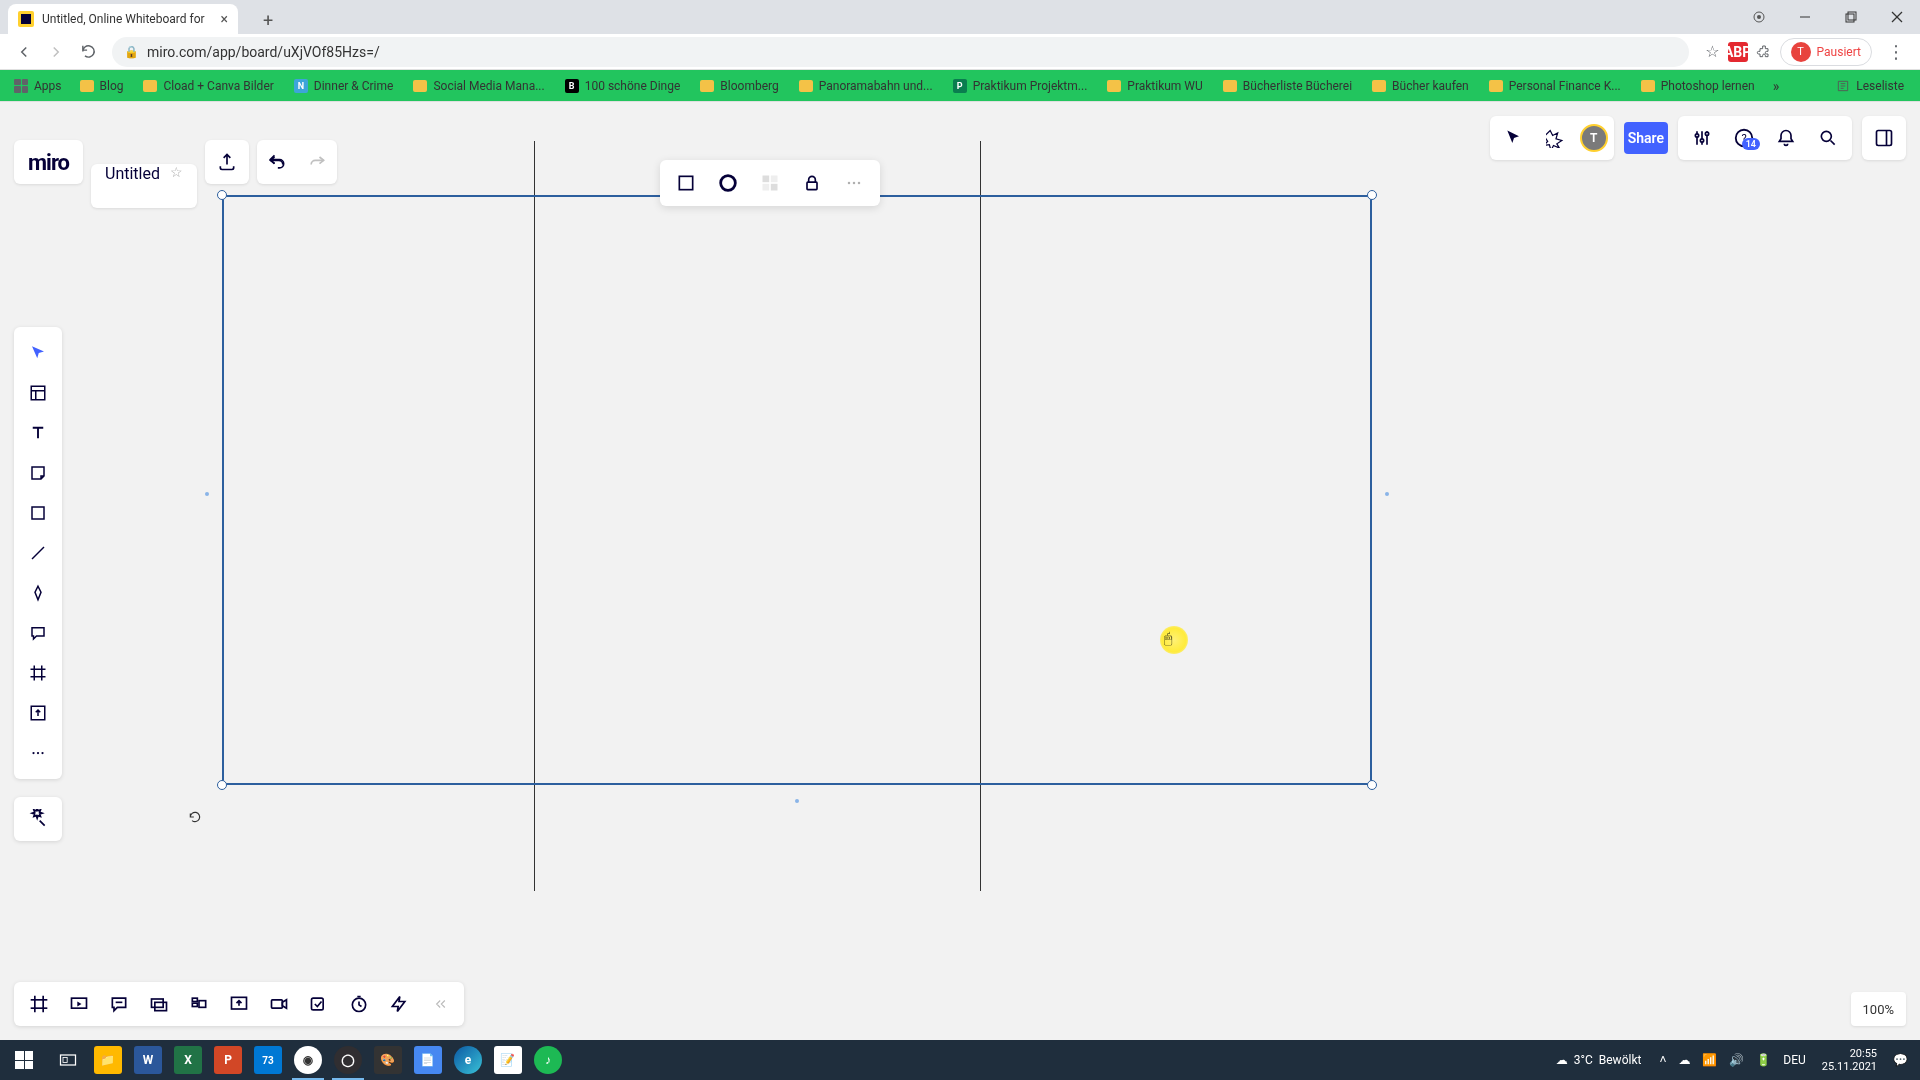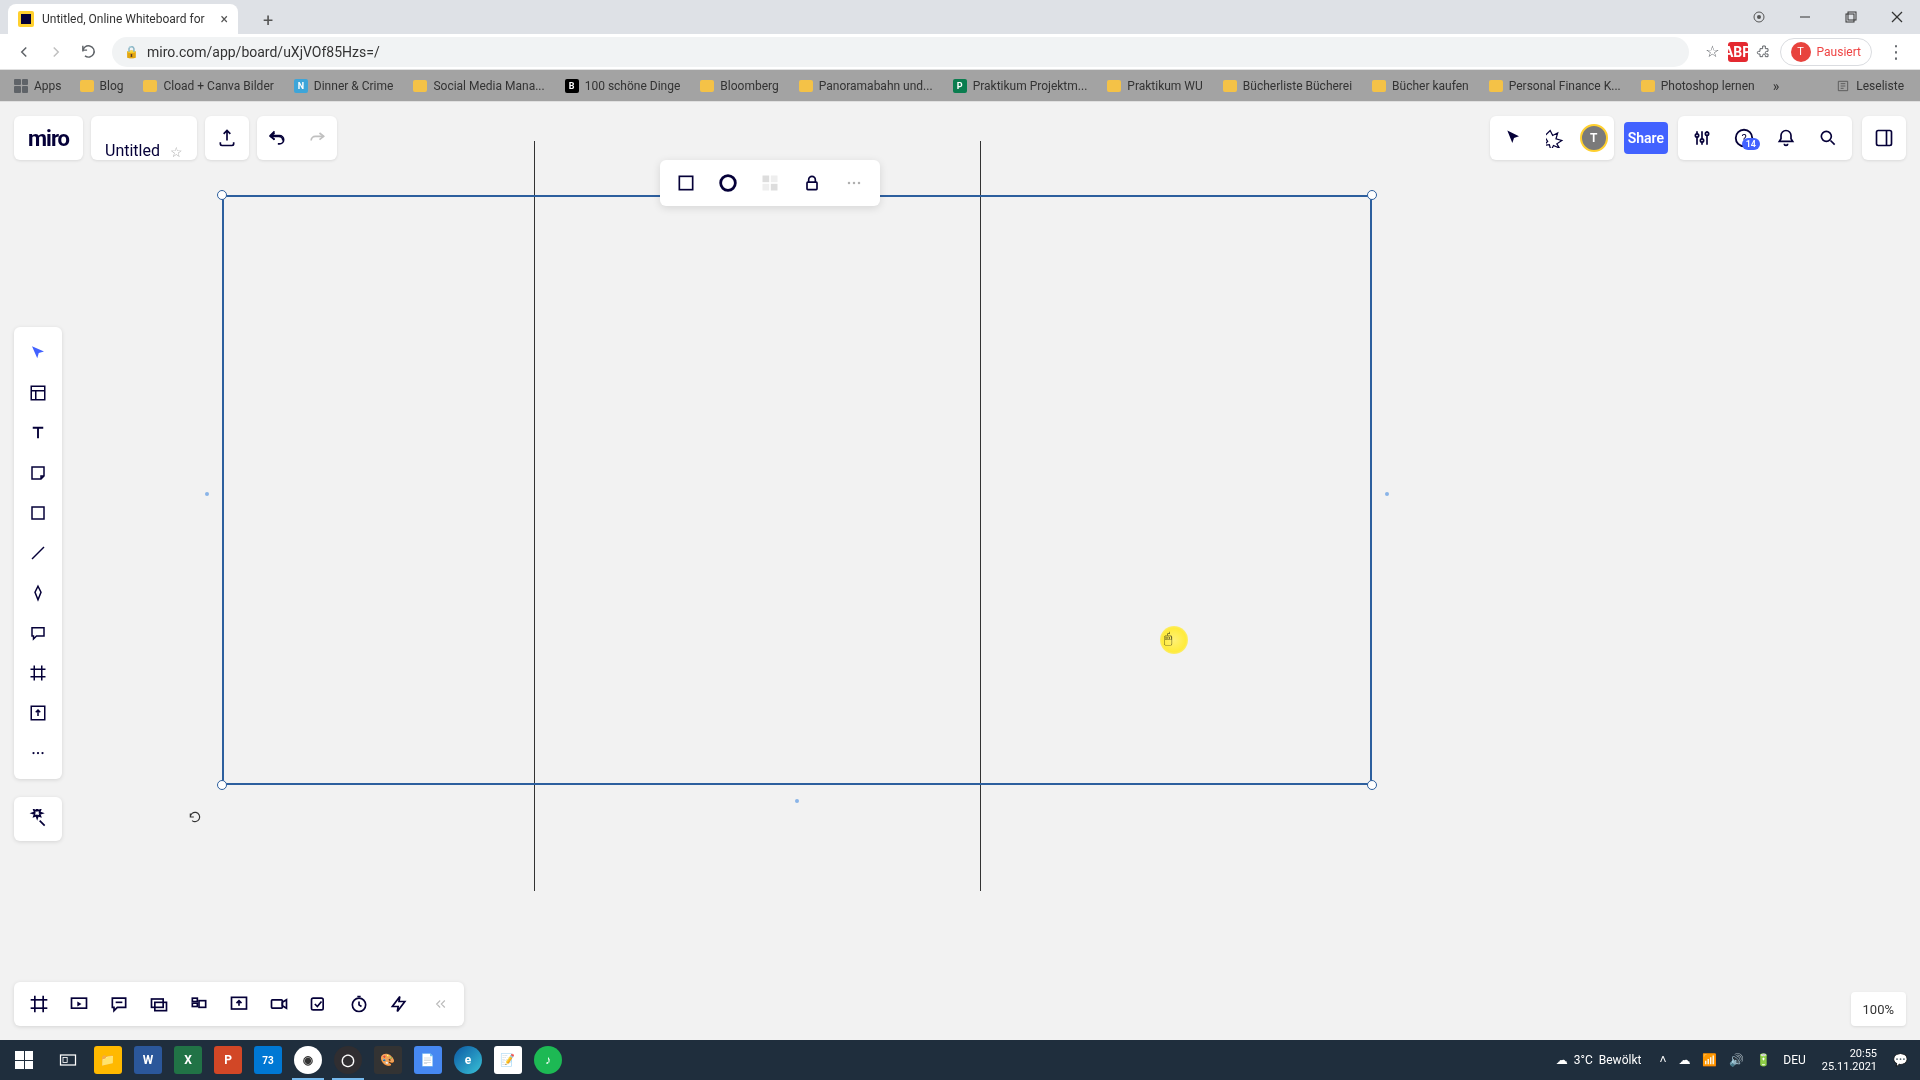--- a/index.html
+++ b/index.html
@@ -23,37 +23,37 @@
 .toolbar-right { display: flex; align-items: center; gap: 8px; margin-left: 8px; }
 .star-btn { color: #5f6368; font-size: 16px; }
 .abp-icon { width: 20px; height: 20px; background: #e42930; border-radius: 3px; color: #fff; font-size: 14px; font-weight: bold; display: flex; align-items: center; justify-content: center; }
 .ext-icon { color: #5f6368; }
 .profile-btn { display: flex; align-items: center; gap: 6px; height: 28px; padding: 0 10px; border: 1px solid #dadce0; border-radius: 14px; }
 .profile-avatar { width: 20px; height: 20px; background: #e8433e; border-radius: 50%; color: #fff; font-size: 11px; display: flex; align-items: center; justify-content: center; }
 .profile-label { font-size: 12px; color: #ef4444; }
 .menu-dots { width: 32px; display: flex; align-items: center; justify-content: center; color: #5f6368; font-size: 18px; }
 
 
-.bookmarks-bar { height: 32px; background: #a3a3a3; display: flex; align-items: center; padding: 0 8px; border-bottom: 1px solid #e0e0e0; gap: 4px; }
+.bookmarks-bar { height: 32px; background: #22c55e; display: flex; align-items: center; padding: 0 8px; border-bottom: 1px solid #e0e0e0; gap: 4px; }
 .bm-apps { display: flex; align-items: center; gap: 6px; font-size: 12px; color: #333; padding: 0 6px; }
 .bm-apps-icon { width: 14px; height: 14px; display: grid; grid-template-columns: 1fr 1fr; gap: 1px; }
 .bm-apps-icon span { background: #5f6368; border-radius: 1px; }
 .bm { display: flex; align-items: center; gap: 6px; font-size: 12px; color: #333; padding: 0 8px; height: 26px; white-space: nowrap; }
 .bm-folder { width: 14px; height: 12px; background: #f4c247; border-radius: 2px; position: relative; }
 .bm-colored { width: 14px; height: 14px; border-radius: 2px; display: flex; align-items: center; justify-content: center; font-size: 9px; font-weight: bold; color: #fff; }
 .bm-more { color: #333; font-size: 14px; padding: 0 6px; }
 .bm-reading { display: flex; align-items: center; gap: 6px; font-size: 12px; color: #333; padding: 0 8px; margin-left: auto; }
 
 
 .app { position: relative; width: 100%; height: 938px; background: #f2f2f2; }
 
 
 .top-left { position: absolute; top: 14px; left: 14px; display: flex; align-items: center; gap: 8px; }
 .miro-logo { background: #fff; height: 44px; padding: 0 14px; display: flex; align-items: center; border-radius: 6px; box-shadow: 0 1px 3px rgba(0,0,0,0.1); font-weight: 700; font-size: 22px; letter-spacing: -1px; color: #050038; }
-.board-title { background: #fff; height: 44px; padding: 0 14px; display: flex; align-items: flex-end; border-radius: 6px; box-shadow: 0 1px 3px rgba(0,0,0,0.1); font-size: 16px; color: #050038; gap: 10px; }
+.board-title { background: #fff; height: 44px; padding: 0 14px; display: flex; align-items: flex-start; border-radius: 6px; box-shadow: 0 1px 3px rgba(0,0,0,0.1); font-size: 16px; color: #050038; gap: 10px; margin-top: 48px; }
 .board-star { color: #aaa; font-size: 14px; }
 .icon-btn { background: #fff; width: 44px; height: 44px; display: flex; align-items: center; justify-content: center; border-radius: 6px; box-shadow: 0 1px 3px rgba(0,0,0,0.1); }
 .hist-group { background: #fff; height: 44px; border-radius: 6px; box-shadow: 0 1px 3px rgba(0,0,0,0.1); display: flex; }
 .hist-btn { width: 40px; display: flex; align-items: center; justify-content: center; }
 
 
 .top-right { position: absolute; top: 14px; right: 14px; display: flex; align-items: center; gap: 10px; }
 .tr-group { background: #fff; height: 44px; border-radius: 6px; box-shadow: 0 1px 3px rgba(0,0,0,0.1); display: flex; align-items: center; padding: 0 6px; gap: 6px; }
 .tr-btn { width: 36px; height: 36px; display: flex; align-items: center; justify-content: center; position: relative; }
 .avatar-sm { width: 28px; height: 28px; background: #7a7a7a; border-radius: 50%; border: 2px solid #ffd02f; display: flex; align-items: center; justify-content: center; color: #fff; font-size: 12px; font-weight: 600; }

